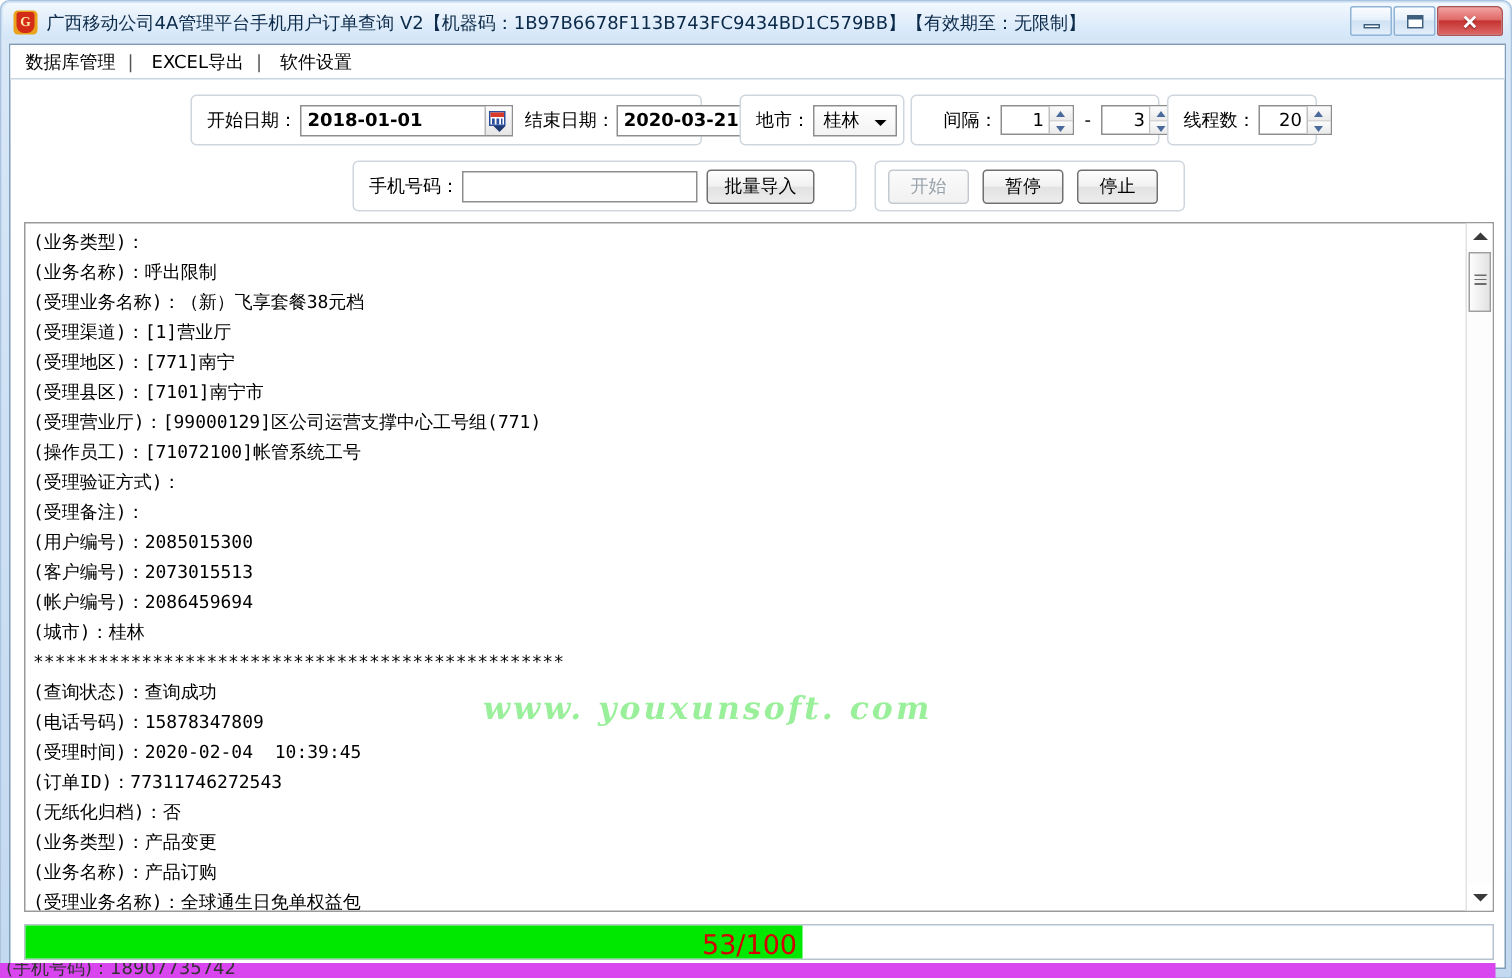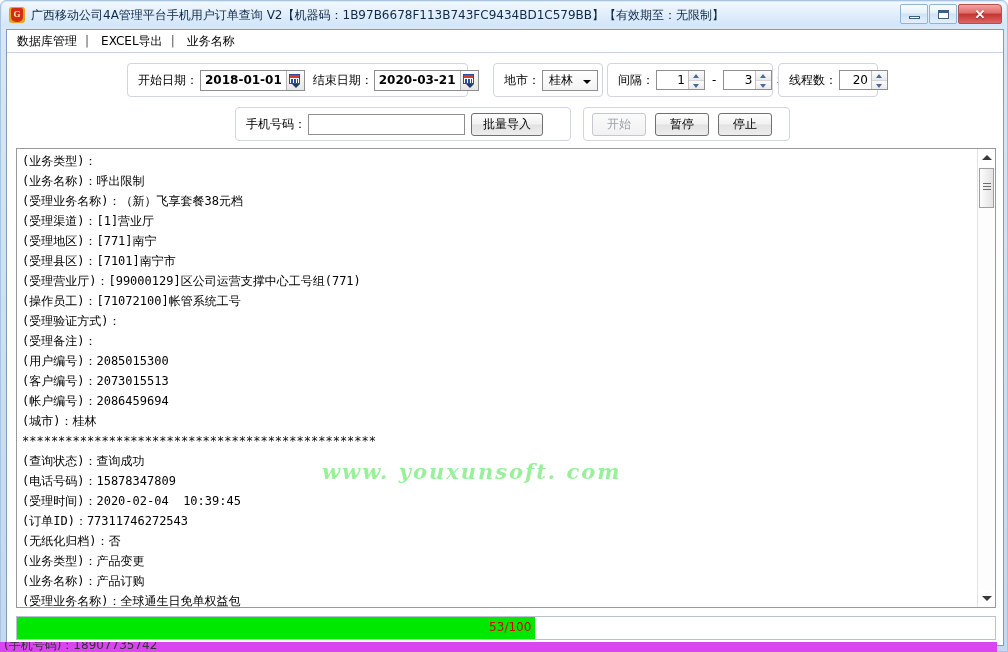--- a/index.html
+++ b/index.html
@@ -188,20 +188,21 @@
   }
 
   
   .datepick {
     display: inline-flex;
     align-items: stretch;
     height: 21px;
     border: 1px solid #8e8e8e;
     background: #fff;
     box-sizing: border-box;
+    gap: 37px;
   }
   .datepick .dval {
     font-family: "DejaVu Sans", "Liberation Sans", sans-serif;
     font-size: 12px;
     font-weight: bold;
     color: #000;
     padding: 0 4px;
     line-height: 19px;
     white-space: nowrap;
   }
@@ -456,21 +457,21 @@
   .progress-fill {
     position: absolute;
     left: 0; top: 0;
     height: 100%;
     background: #00e800;
   }
   .progress-label {
     position: absolute;
     right: 4px;
     top: 3px;
-    font-size: 12px;
+    font-size: 18px;
     color: #d40000;
     font-family: "DejaVu Sans", "Liberation Sans", sans-serif;
   }
 
   
   .bg-peek {
     position: absolute;
     left: 0;
     bottom: 0;
     width: 997px;
@@ -516,21 +517,21 @@
     </div>
   </div>
 
   <div class="client">
 
     <div class="menubar">
       <div class="menu-item">数据库管理</div>
       <div class="menu-sep">|</div>
       <div class="menu-item">EXCEL导出</div>
       <div class="menu-sep">|</div>
-      <div class="menu-item">业务名称</div>
+      <div class="menu-item">软件设置</div>
     </div>
 
     <div class="panel" style="left:120px; top:33px; width:341px; height:34px; padding-left:10px;">
       <span class="lbl">开始日期：</span>
       <span class="datepick" style="margin-left:2px;">
         <span class="dval">2018-01-01</span>
         <span class="dbtn">
           <span class="cal-ico"></span>
           <span class="dd-arrow"></span>
         </span>
@@ -546,21 +547,21 @@
     </div>
 
     <div class="panel" style="left:486px; top:33px; width:110px; height:34px; padding-left:10px;text-align:center;">
       <span class="lbl">地市：</span>
       <span class="combo" style="margin-left:2px;">
         <span class="cval">桂林</span>
         <span class="carrow"></span>
       </span>
     </div>
 
-    <div class="panel" style="left:600px; top:33px; width:166px; height:34px; padding-left:10px;">
+    <div class="panel" style="left:600px; top:33px; width:166px; height:34px; padding-left:21px;">
       <span class="lbl">间隔：</span>
       <span class="spin" style="margin-left:2px;">
         <span class="sval">1</span>
         <span class="sbtns">
           <span class="sbtn">
               <span class="tri-up"></span>
             </span>
           <span class="sbtn">
               <span class="tri-dn"></span>
             </span>

